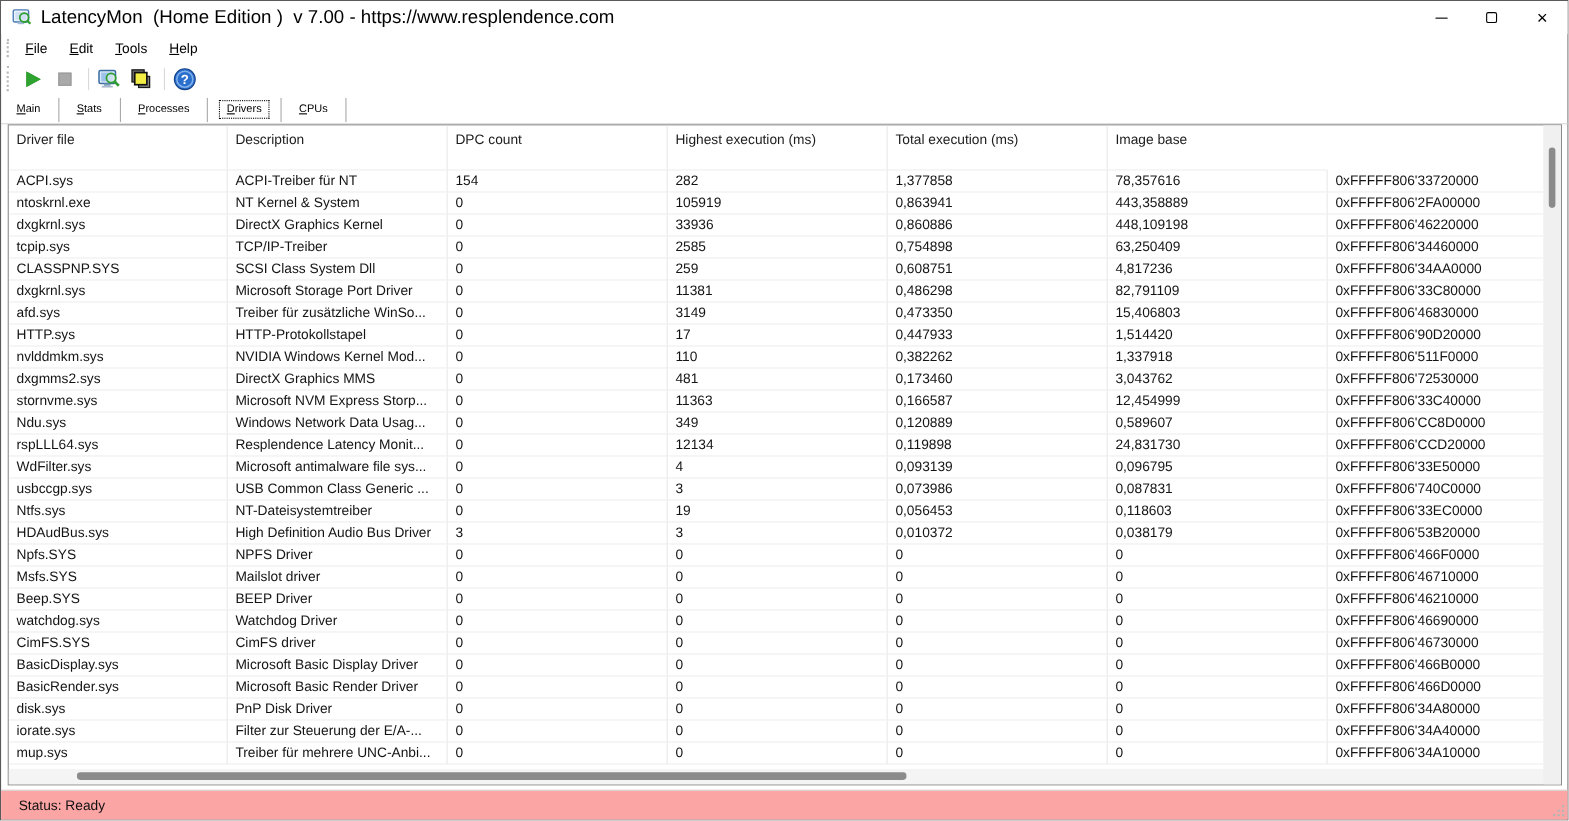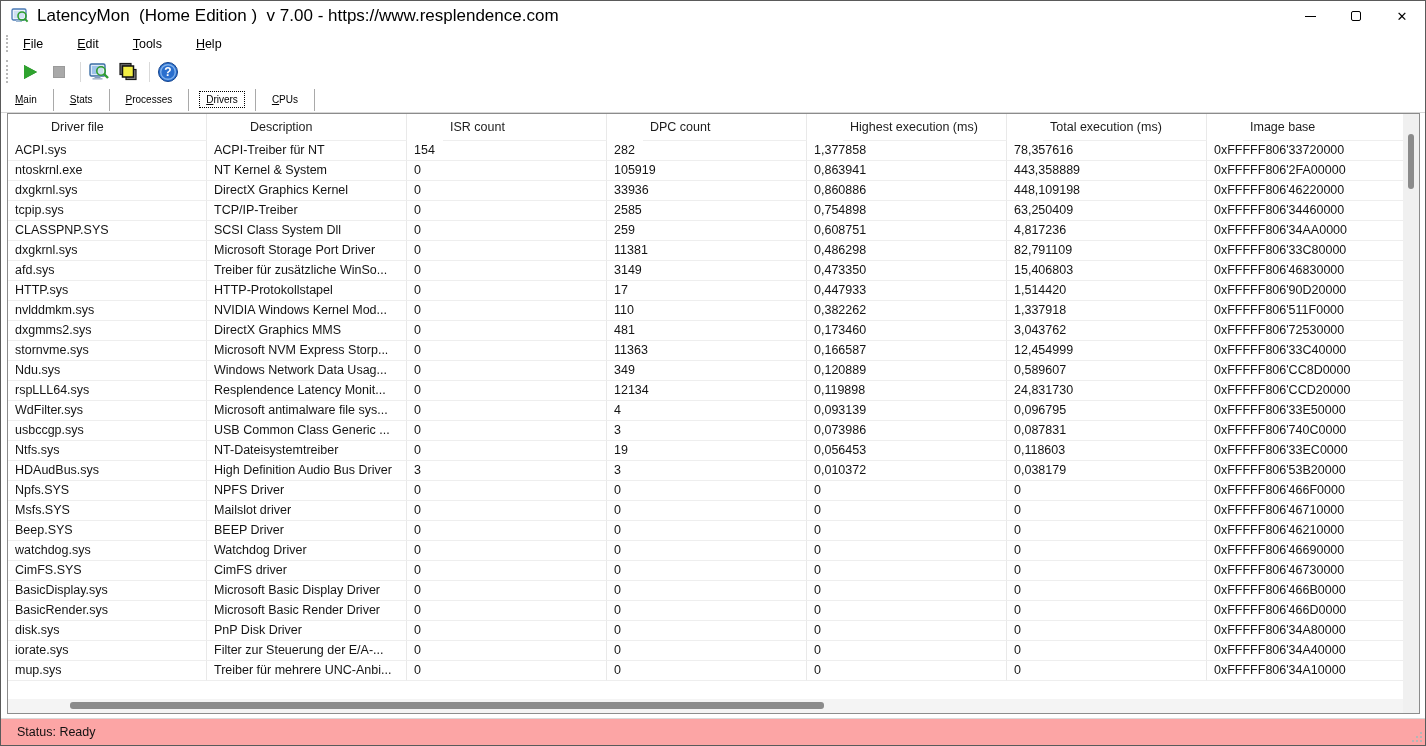--- a/index.html
+++ b/index.html
@@ -19,21 +19,21 @@
   .titlebar { height:30px; display:flex; align-items:center; background:#fff; }
   .app-icon { width:18px; height:18px; margin:0 8px 0 10px; flex:0 0 auto; }
   .title-text { font-size:17px; color:#000; white-space:pre; }
   .titlebar-spacer { flex:1; }
   .caption-btn { width:46px; height:30px; display:flex; align-items:center; justify-content:center; cursor:default; }
   .min-glyph { width:11px; height:0; border-top:1.2px solid #000; display:block; }
   .max-glyph { width:10px; height:10px; border:1.1px solid #000; border-radius:2px; display:block; }
   .close-glyph { font-size:13px; color:#000; line-height:1; }
 
   
-  .menubar { height:25px; display:flex; align-items:center; padding-left:14px; position:relative;gap:14px; }
+  .menubar { height:25px; display:flex; align-items:center; padding-left:14px; position:relative; }
   .gripper { position:absolute; left:5px; top:4px; bottom:4px; width:3px;
              border-left:2px dotted #b9b9b9; }
   .menu-item { display:inline-block; padding:3px 8px; margin-right:4px; color:#000; }
   .menu-item::first-letter { text-decoration: underline; }
 
   
   .toolbar { height:31px; display:flex; align-items:center; padding-left:16px; position:relative; }
   .tool-btn { width:26px; height:24px; display:flex; align-items:center; justify-content:center; margin-right:3px; }
   .tool-sep { width:1px; height:20px; background:#d9d9d9; margin:0 5px; }
   .play-shape { width:0; height:0; border-left:13px solid #2fa32f; border-top:7px solid transparent; border-bottom:7px solid transparent; filter:drop-shadow(0 0 0.5px #1d7a1d); }
@@ -50,21 +50,21 @@
   .table-wrap {
     position:absolute; left:6px; right:5px; top:112px; height:601px;
     border:1px solid #8c8c8c; background:#fff;
   }
   .table-scroll-v {
     position:absolute; top:0; right:0; bottom:0; width:16px; background:#f0f0f0;
   }
   .vthumb { position:absolute; left:5px; width:6px; top:20px; height:55px; background:#8b8b8b; border-radius:3px; }
   .table-content { position:absolute; left:0; top:0; right:16px; bottom:14px; overflow:hidden; }
   .trow { display:grid; grid-template-columns:199px 200px 200px 200px 200px 200px 1fr; }
-  .thead .cell { height:27px; line-height:27px; color:#1c1c1c;margin-left:36px; }
+  .thead .cell { height:41px; line-height:27px; color:#1c1c1c; }
   .cell { padding-left:7px; border-right:1px solid #e9e9e9; border-bottom:1px solid #eeeeee;
           white-space:nowrap; overflow:hidden; }
   .cell:last-child { border-right:none; }
   .tbody .cell { height:20px; line-height:19px; color:#141414; }
   .hscroll {
     position:absolute; left:0; right:16px; bottom:0; height:14px; background:#f4f4f4;
   }
   .hthumb { position:absolute; top:3px; height:7px; left:62px; width:754px; background:#8b8b8b; border-radius:3px; }
   .scroll-corner { position:absolute; right:0; bottom:0; width:16px; height:14px; background:#f0f0f0; }
 
@@ -166,21 +166,20 @@
     <span class="tab-sep"></span>
     <span class="tab">CPUs</span>
     <span class="tab-sep"></span>
   </div>
 
   <div class="table-wrap">
     <div class="table-content">
       <div class="trow thead">
         <span class="cell">Driver file</span>
         <span class="cell">Description</span>
-        <span class="cell">ISR count</span>
         <span class="cell">DPC count</span>
         <span class="cell">Highest execution (ms)</span>
         <span class="cell">Total execution (ms)</span>
         <span class="cell">Image base</span>
       </div>
       <div class="tbody">
           <div class="trow">
     <span class="cell">ACPI.sys</span>
     <span class="cell">ACPI-Treiber für NT</span>
     <span class="cell">154</span>

